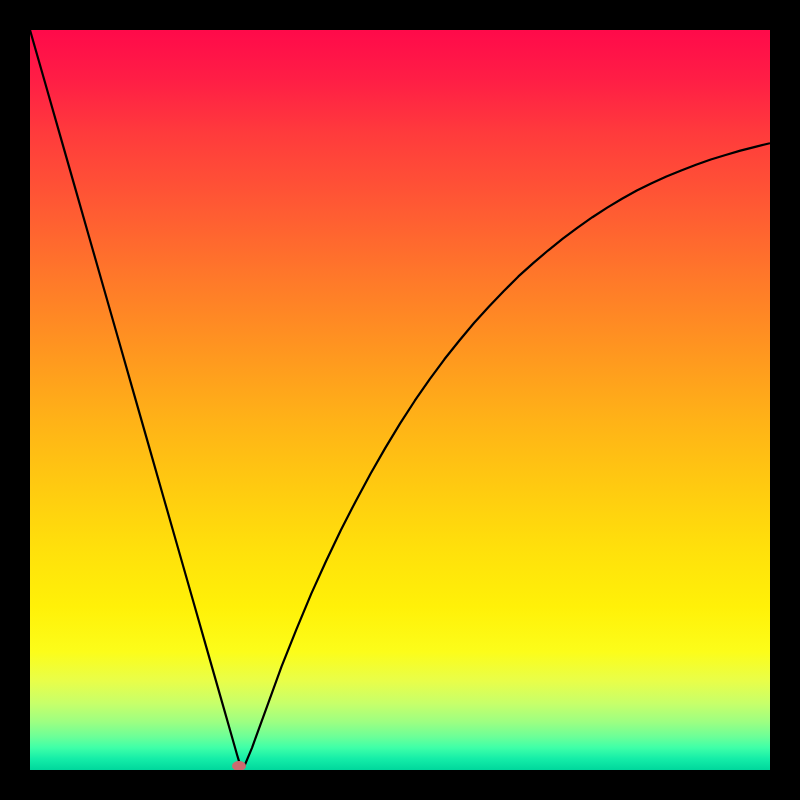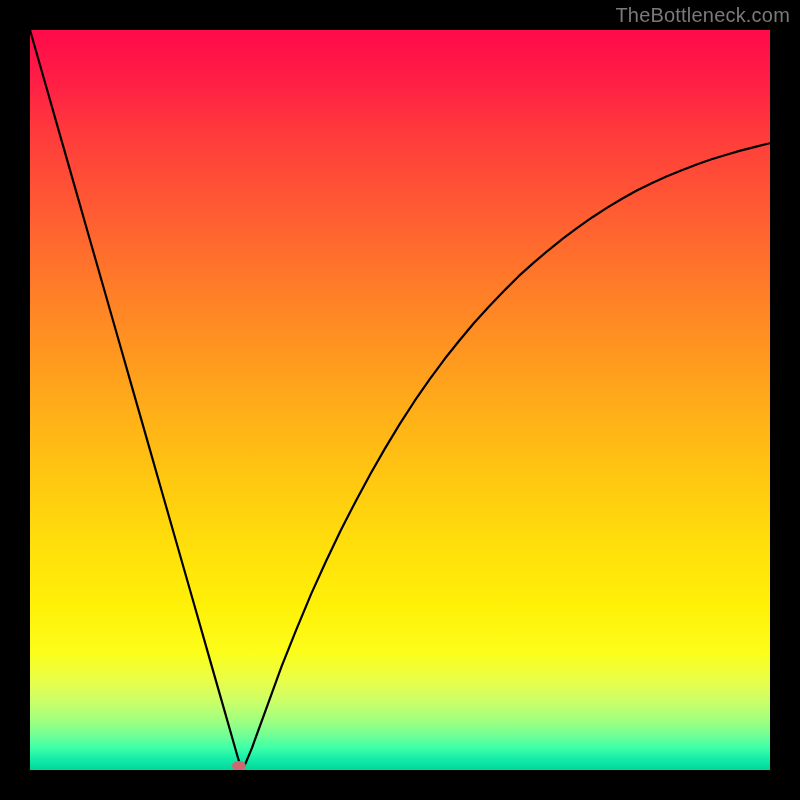--- a/index.html
+++ b/index.html
@@ -80,14 +80,13 @@
 <body>
 
 <div class="frame">
   <div class="plot">
     <div class="gradient"></div>
     <svg class="curve" viewBox="0 0 740 740" preserveAspectRatio="none">
       <path id="curve-path" fill="none" stroke="#000" stroke-width="2.2" stroke-linejoin="round" d="M0.00 0.00 L14.80 51.80 L29.60 103.60 L44.40 155.40 L59.20 207.20 L74.00 259.00 L88.80 310.80 L103.60 362.60 L118.40 414.40 L133.20 466.20 L148.00 518.00 L162.80 569.80 L177.60 621.60 L192.40 673.40 L199.80 699.30 L207.20 725.20 L209.42 732.60 L211.64 737.78 L214.60 735.56 L222.00 717.80 L236.80 677.10 L251.60 636.40 L266.40 599.40 L281.20 563.88 L296.00 531.32 L310.80 500.24 L325.60 471.38 L340.40 444.00 L355.20 418.10 L370.00 393.68 L384.80 370.74 L399.60 349.28 L414.40 329.30 L429.20 310.80 L444.00 293.04 L458.80 276.76 L473.60 261.22 L488.40 246.42 L503.20 233.10 L518.00 220.52 L532.80 208.68 L547.60 197.58 L562.40 187.22 L577.20 177.60 L592.00 168.72 L606.80 160.58 L621.60 153.18 L636.40 146.52 L651.20 140.60 L666.00 134.68 L680.80 129.50 L695.60 125.06 L710.40 120.62 L725.20 116.92 L740.00 113.22"></path>
     </svg>
     <div id="marker" class="marker" style="left: 209.42px; top: 736.3px; background: rgb(204, 107, 111);"></div>
   </div>
-  <div class="watermark">TheBottleneck.com</div>
 </div>
 
 </body></html>

